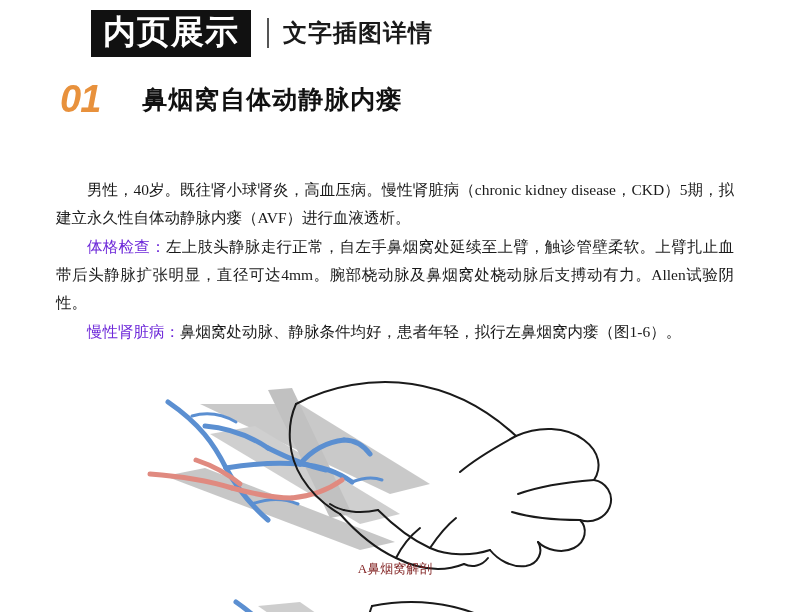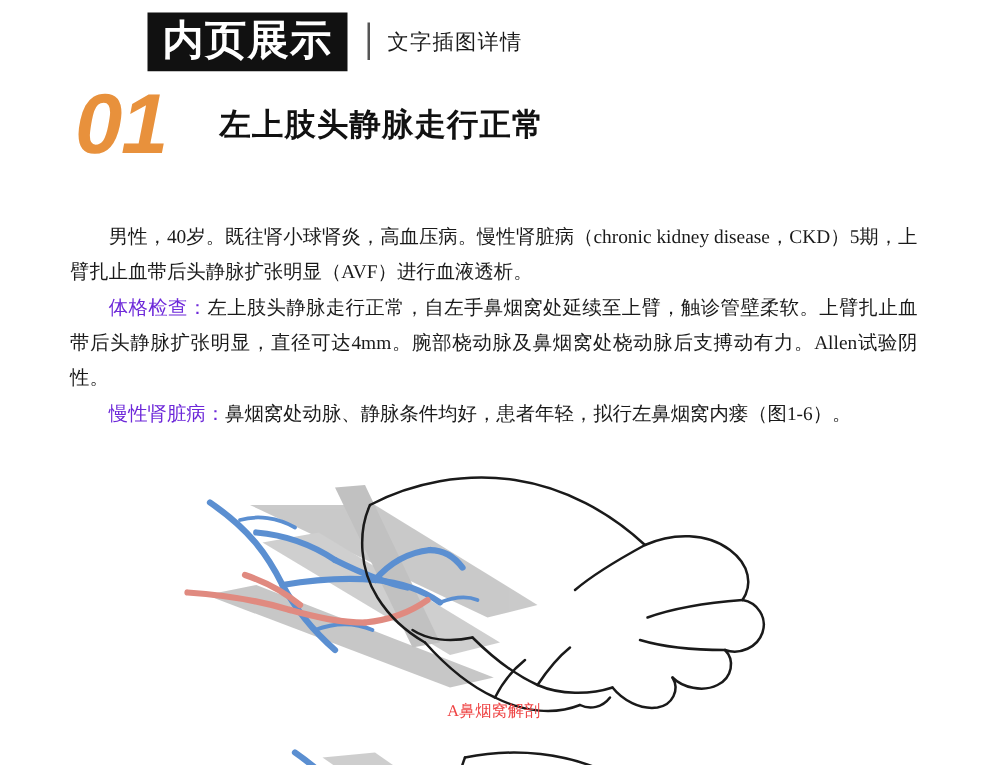--- a/index.html
+++ b/index.html
@@ -14,58 +14,58 @@
     color: #1a1a1a;
     overflow: hidden;
     position: relative;
   }
 
   
   .header {
     display: flex;
     align-items: center;
     padding: 10px 0 0 0;
-    margin-left: 118px;
+    margin-left: 91px;
     height: 46px;
   }
   .header-title {
     font-family: "Liberation Sans", sans-serif;
     font-weight: bold;
     font-size: 33px;
     line-height: 40px;
     color: #ffffff;
     background: #111111;
     padding: 2px 12px 5px 12px;
     letter-spacing: 1px;
   }
   .header-divider {
     width: 2px;
     height: 30px;
     background: #555555;
     margin: 0 14px 0 16px;
   }
   .header-sub {
     font-family: "Liberation Sans", sans-serif;
-    font-size: 17px;
-    font-weight: normal;
+    font-size: 24px;
+    font-weight: bold;
     color: #1a1a1a;
     letter-spacing: 1px;
   }
 
   
   .section-head {
     display: flex;
     align-items: center;
     margin: 14px 0 0 60px;
   }
   .section-number {
     font-family: "Liberation Sans", sans-serif;
     font-style: italic;
     font-weight: bold;
-    font-size: 68px;
+    font-size: 38px;
     line-height: 58px;
     color: #e8913c;
     letter-spacing: -1px;
   }
   .section-title {
     font-family: "Liberation Sans", sans-serif;
     font-weight: bold;
     font-size: 25px;
     color: #111111;
     margin-left: 42px;
@@ -104,21 +104,21 @@
     width: 790px;
     height: 240px;
   }
   .figure-caption {
     position: absolute;
     left: 0;
     top: 196px;
     width: 790px;
     text-align: center;
     font-size: 13px;
-    color: #ef4444;
+    color: #7f1d1d;
   }
   .figure2 {
     position: relative;
     height: 70px;
     margin-top: 2px;
   }
   .figure-canvas2 {
     position: absolute;
     left: 0;
     top: 0;
@@ -130,25 +130,25 @@
 <body>
 
 <div class="header">
   <div class="header-title">内页展示</div>
   <div class="header-divider"></div>
   <div class="header-sub">文字插图详情</div>
 </div>
 
 <div class="section-head">
   <div class="section-number">01</div>
-  <div class="section-title">左上肢头静脉走行正常</div>
+  <div class="section-title">鼻烟窝自体动静脉内瘘</div>
 </div>
 
 <div class="body-copy">
-  <p class="para">男性，40岁。既往肾小球肾炎，高血压病。慢性肾脏病（chronic kidney disease，CKD）5期，上臂扎止血带后头静脉扩张明显（AVF）进行血液透析。</p>
+  <p class="para">男性，40岁。既往肾小球肾炎，高血压病。慢性肾脏病（chronic kidney disease，CKD）5期，拟建立永久性自体动静脉内瘘（AVF）进行血液透析。</p>
   <p class="para"><span class="label">体格检查：</span><span>左上肢头静脉走行正常，自左手鼻烟窝处延续至上臂，触诊管壁柔软。上臂扎止血带后头静脉扩张明显，直径可达4mm。腕部桡动脉及鼻烟窝处桡动脉后支搏动有力。Allen试验阴性。</span></p>
   <p class="para"><span class="label">慢性肾脏病：</span><span>鼻烟窝处动脉、静脉条件均好，患者年轻，拟行左鼻烟窝内瘘（图1-6）。</span></p>
 </div>
 
 <div class="figure">
   <svg class="figure-canvas" viewBox="0 0 790 240">
 
     <g opacity="0.55">
       <path d="M200 40 L300 40 L430 120 L390 130 Z" fill="#9e9e9e"></path>
       <path d="M210 70 L255 62 L400 150 L360 160 Z" fill="#a8a8a8"></path>

